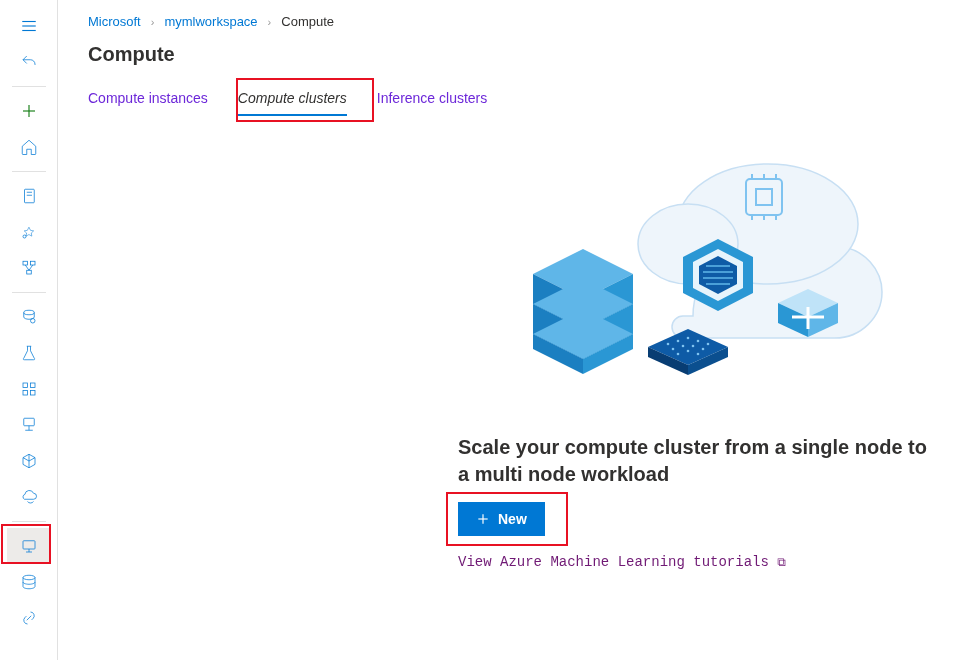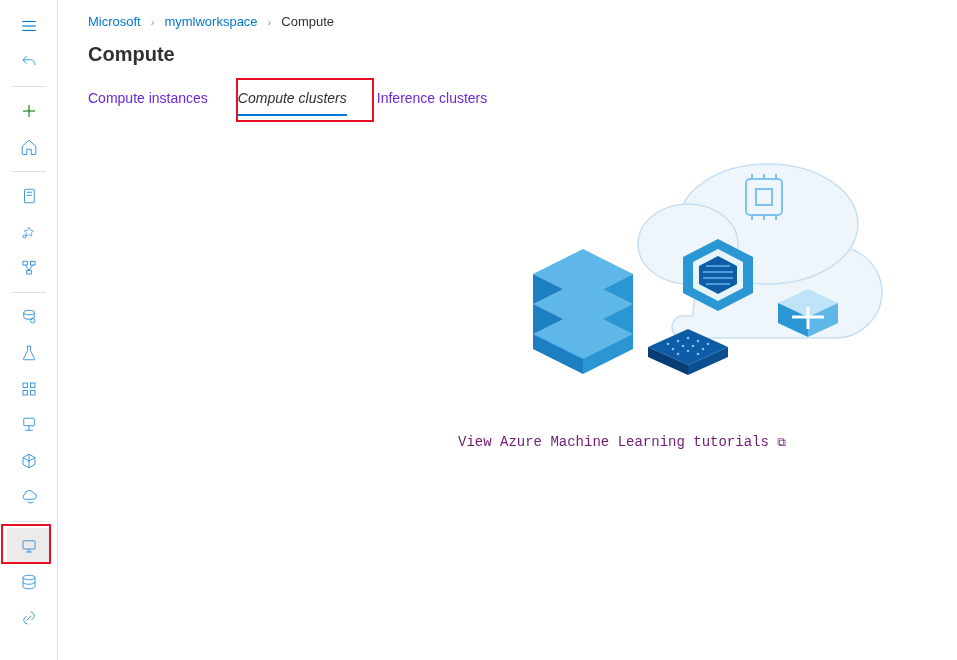--- a/index.html
+++ b/index.html
@@ -246,21 +246,32 @@
           <g transform="translate(320,145)">
             <polygon points="30,0 60,14 30,28 0,14" fill="#bfe3f8"></polygon>
             <polygon points="0,14 30,28 30,48 0,34" fill="#2a97d4"></polygon>
             <polygon points="60,14 30,28 30,48 60,34" fill="#5fb6e8"></polygon>
             <line x1="30" y1="18" x2="30" y2="40" stroke="#fff" stroke-width="3"></line>
             <line x1="14" y1="28" x2="46" y2="28" stroke="#fff" stroke-width="3"></line>
           </g>
         </svg>
       </div>
 
-
-
+      <h2 class="empty-heading">Scale your compute cluster from a single node to a multi node workload</h2>
+
+
+      <div class="new-btn-wrap">
+        <button class="btn-primary">
+          <svg viewBox="0 0 24 24" fill="none">
+              <line x1="12" y1="4" x2="12" y2="20"></line>
+              <line x1="4" y1="12" x2="20" y2="12"></line>
+            </svg>
+          <span>New</span>
+        </button>
+        <div class="highlight-box" style="left:-12px;top:-10px;width:122px;height:54px;"></div>
+      </div>
 
       <a class="tutorials-link">
         <span>View Azure Machine Learning tutorials</span> <span style="font-size:12px;">⧉</span>
       </a>
     </div>
   </div>
 </div>
 
 </body></html>

